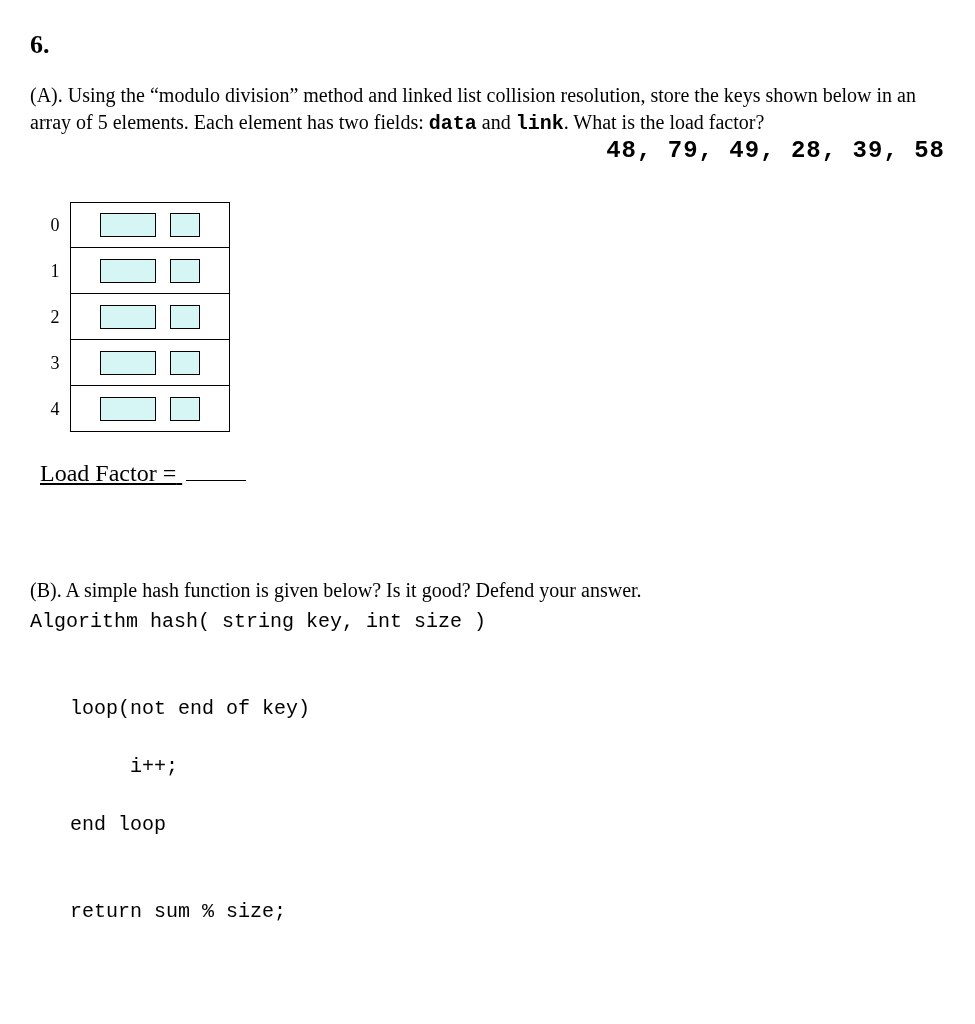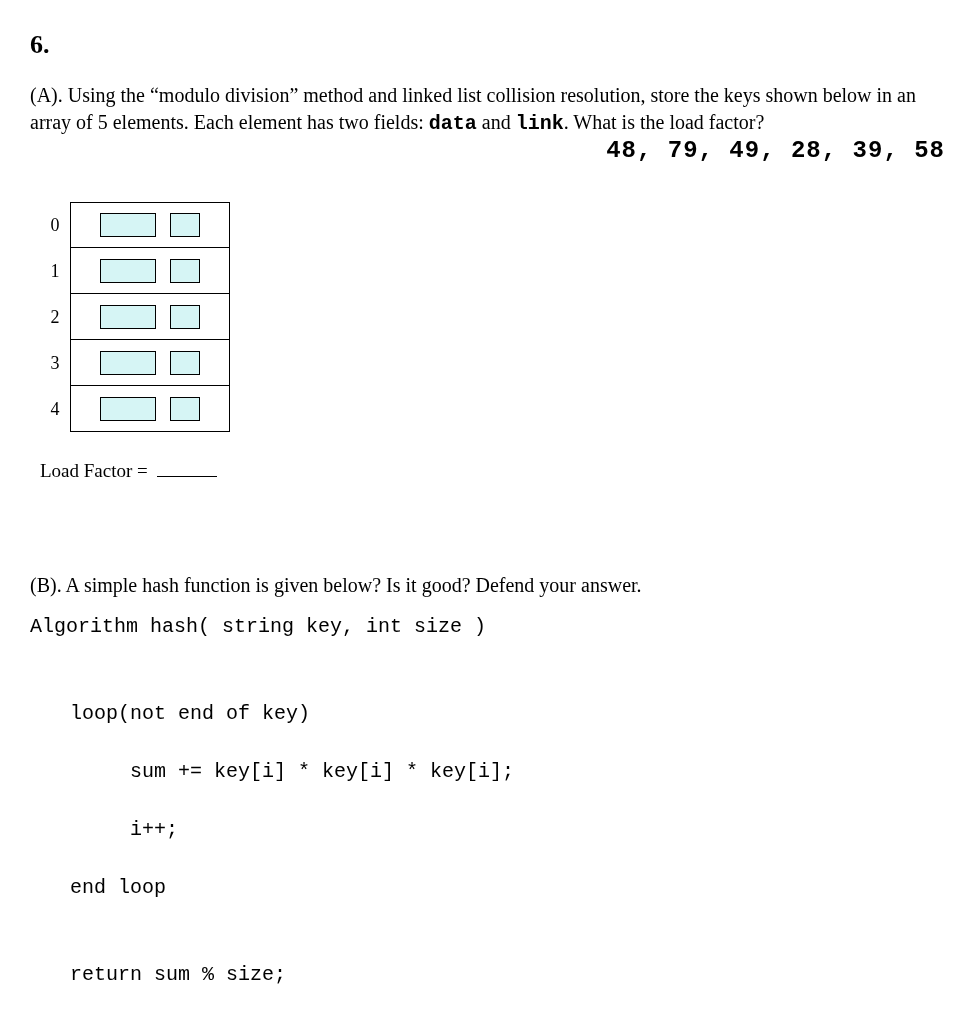--- a/index.html
+++ b/index.html
@@ -63,33 +63,34 @@
     }
     .field-box {
       background: #d6f5f5;
       border: 1px solid #000;
       height: 22px;
     }
     .field-data { width: 54px; }
     .field-link { width: 28px; }
     .load-factor {
       margin-left: 10px;
-      font-size: 19px;
+      font-size: 24px;
       margin-bottom: 90px;
+      text-decoration: underline;
     }
     .blank {
       display: inline-block;
       border-bottom: 1px solid #000;
       width: 60px;
       vertical-align: baseline;
       margin-left: 4px;
     }
     .part-b {
       line-height: 1.35;
-      margin-bottom: 16px;
+      margin-bottom: 6px;
       font-family: Liberation Serif, serif;
     }
     .algline {
       font-family: "Courier New", Courier, monospace;
       font-size: 20px;
       margin-bottom: 32px;
     }
     .codeblock {
       font-family: "Courier New", Courier, monospace;
       font-size: 20px;
@@ -152,19 +153,18 @@
   <span class="blank"></span>
 </div>
 
 <div class="part-b">
   <span>(B).</span><span> A simple hash function is given below? Is it good? Defend your answer.</span>
 </div>
 <div class="algline">Algorithm hash( string key, int size )</div>
 
 <div class="codeblock">
 <div>loop(not end of key)</div>
-<div>     sum += key[i] * key[i] * key[i];</div>
 <div>     i++;</div>
 <div>end loop</div>
 <div></div>
 <div>return sum % size;</div>
 
 </div>
 
 </body></html>

